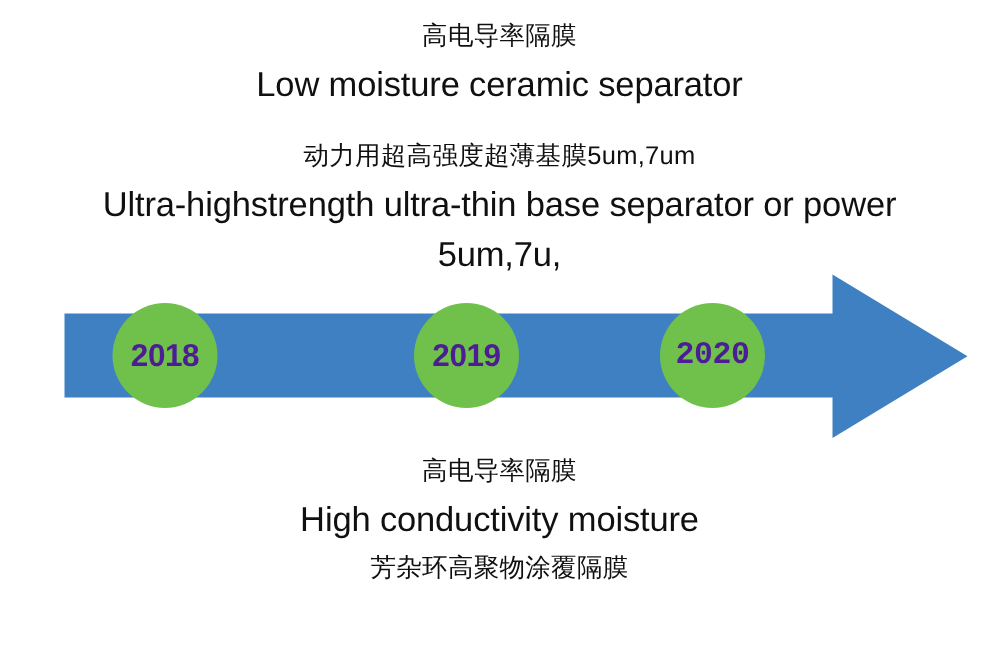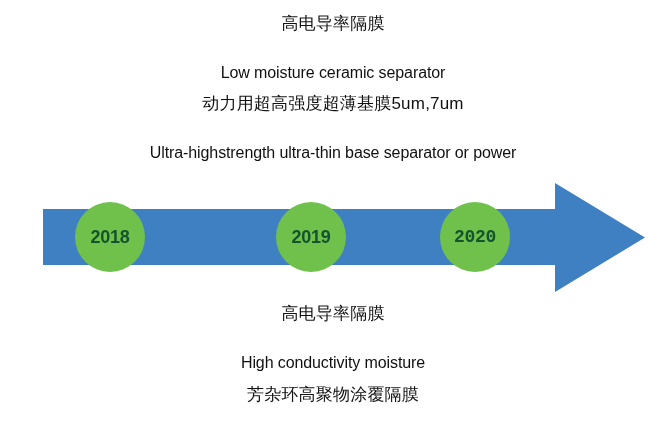--- a/index.html
+++ b/index.html
@@ -34,24 +34,23 @@
     text-align: center;
     color: #101010;
     white-space: nowrap;
   }
   .cjk {
     font-size: 17px;
     line-height: 32px;
     letter-spacing: 0.2px;
   }
   .latin {
-    font-size: 16px;
+    font-size: 23px;
     line-height: 33px;
     letter-spacing: -0.1px;
-    margin-top: 16px;
   }
 
   #top-block   { top: 8px; }
   #mid-block   { top: 88px; }
   #lower-block { top: 298px; }
 
   
   #timeline {
     position: absolute;
     left: 0;
@@ -70,22 +69,22 @@
     position: absolute;
     width: 70px;
     height: 70px;
     border-radius: 50%;
     background: #6fc14c;
     display: flex;
     align-items: center;
     justify-content: center;
   }
   .milestone-label {
-    color: #14532d;
-    font-size: 18px;
+    color: #4c1d95;
+    font-size: 21px;
     font-weight: bold;
     letter-spacing: -0.3px;
     line-height: 1;
   }
   #milestone-2018 { left: 75px;  top: 202px; }
   #milestone-2019 { left: 276px; top: 202px; }
   #milestone-2020 { left: 440px; top: 202px; font-family: Liberation Mono, monospace; }
 </style>
 </head>
 <body>
@@ -93,20 +92,21 @@
 <div id="slide">
 
   <div id="top-block" class="text-block">
     <span class="text-line cjk">高电导率隔膜</span>
     <span class="text-line latin">Low moisture ceramic separator</span>
   </div>
 
   <div id="mid-block" class="text-block">
     <span class="text-line cjk">动力用超高强度超薄基膜5um,7um</span>
     <span class="text-line latin">Ultra-highstrength ultra-thin base separator or power</span>
+    <span class="text-line latin">5um,7u,</span>
   </div>
 
   <div id="timeline">
     <svg id="arrow-svg" width="666" height="439" viewBox="0 0 666 439" aria-hidden="true">
       <polygon points="43,209 555,209 555,183 645,237.5 555,292 555,265 43,265" fill="#3f80c2"></polygon>
     </svg>
 
     <div class="milestone" id="milestone-2018">
       <span class="milestone-label">2018</span>
     </div>

